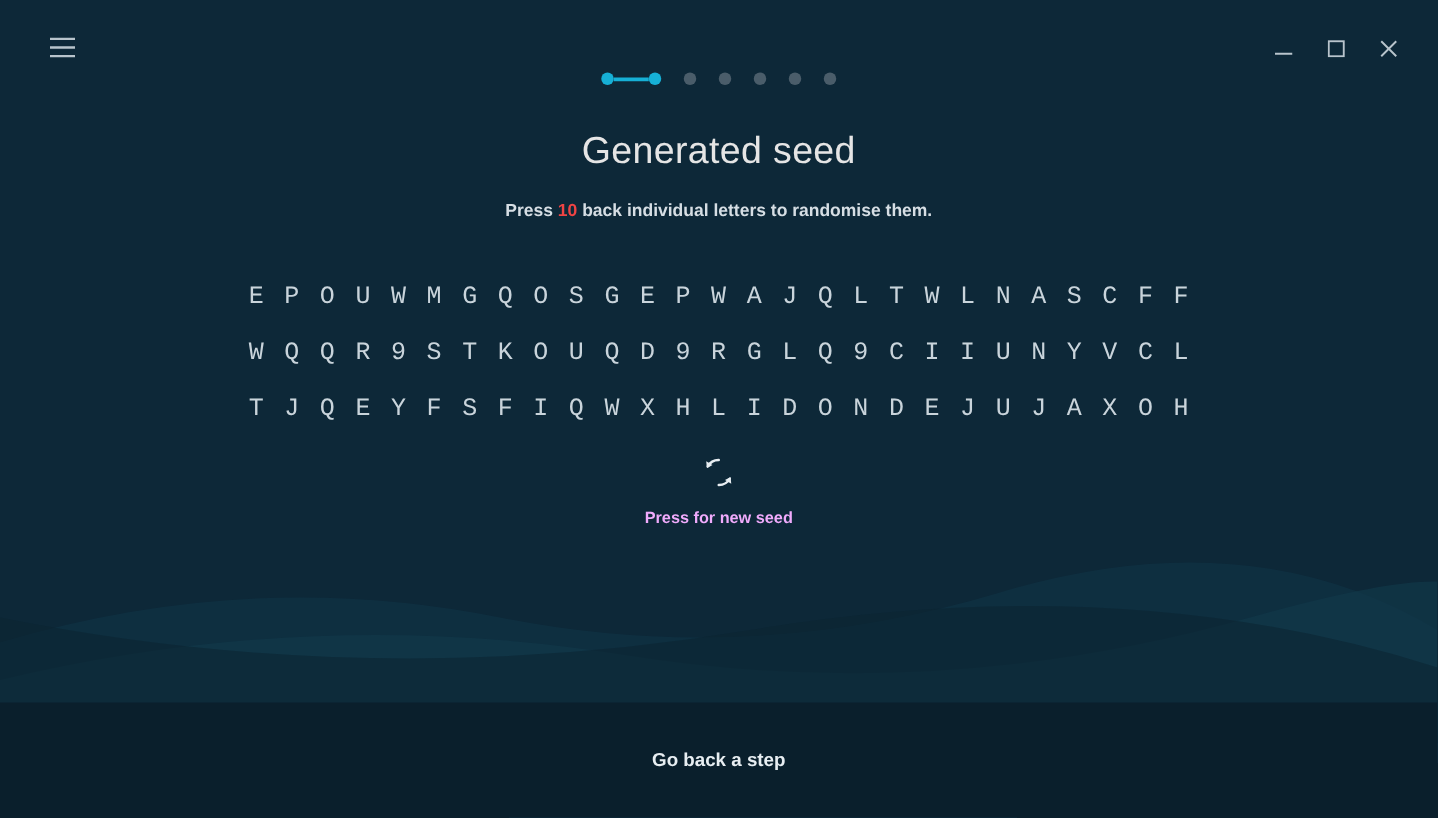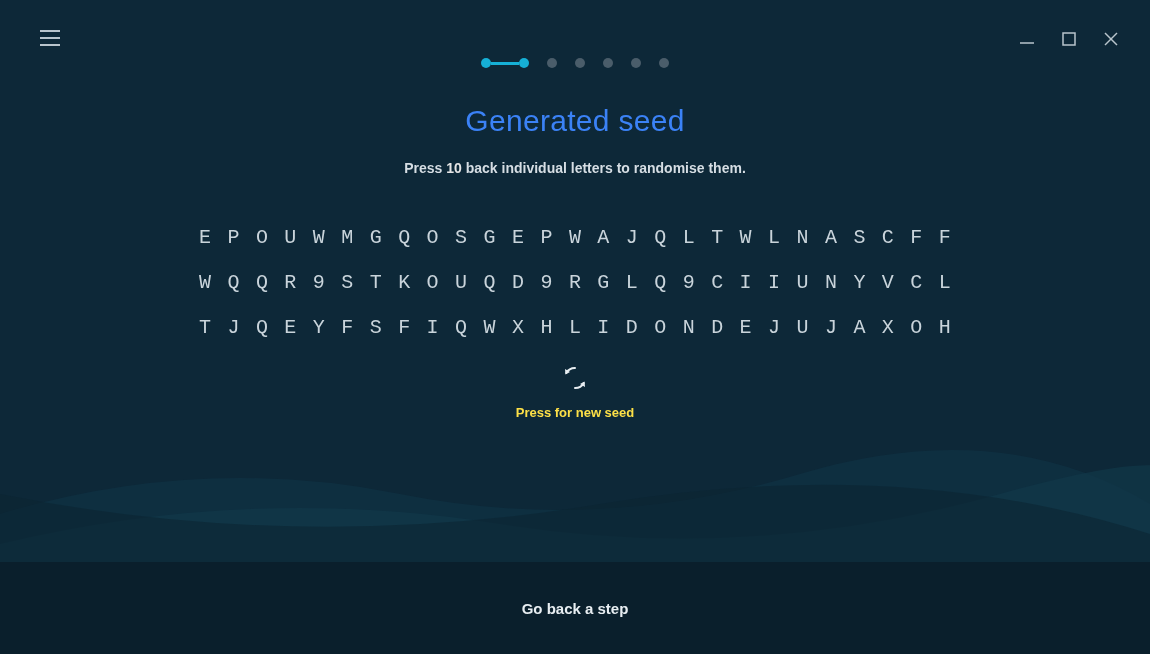--- a/index.html
+++ b/index.html
@@ -58,32 +58,32 @@
       width: 28px;
       background: #4a5d6a;
     }
     .bar.active { background: #16b0d6; }
     .gap { width: 18px; }
     .title {
       text-align: center;
       margin-top: 36px;
       font-size: 30px;
       font-weight: 300;
-      color: #3b82f6;
+      color: #e5e5e5;
       letter-spacing: 0.3px;
     }
     .subtitle {
       text-align: center;
       margin-top: 22px;
       font-size: 14px;
       font-weight: 600;
       color: #d6dee4;
     }
     .subtitle .highlight {
-      color: #e5e5e5;
+      color: #ef4444;
       font-weight: 700;
     }
     .seed-grid {
       margin: 50px auto 0 auto;
       width: 760px;
     }
     .seed-row {
       display: flex;
       justify-content: space-between;
       margin-bottom: 22px;
@@ -100,21 +100,21 @@
     .new-seed {
       text-align: center;
       margin-top: 26px;
       cursor: pointer;
     }
     .new-seed svg { display: inline-block; }
     .new-seed-label {
       margin-top: 10px;
       font-size: 13px;
       font-weight: 600;
-      color: #fde047;
+      color: #f0abfc;
     }
     .waves {
       position: absolute;
       bottom: 60px;
       left: 0;
       width: 100%;
       height: 200px;
       z-index: 0;
     }
     .footer {

